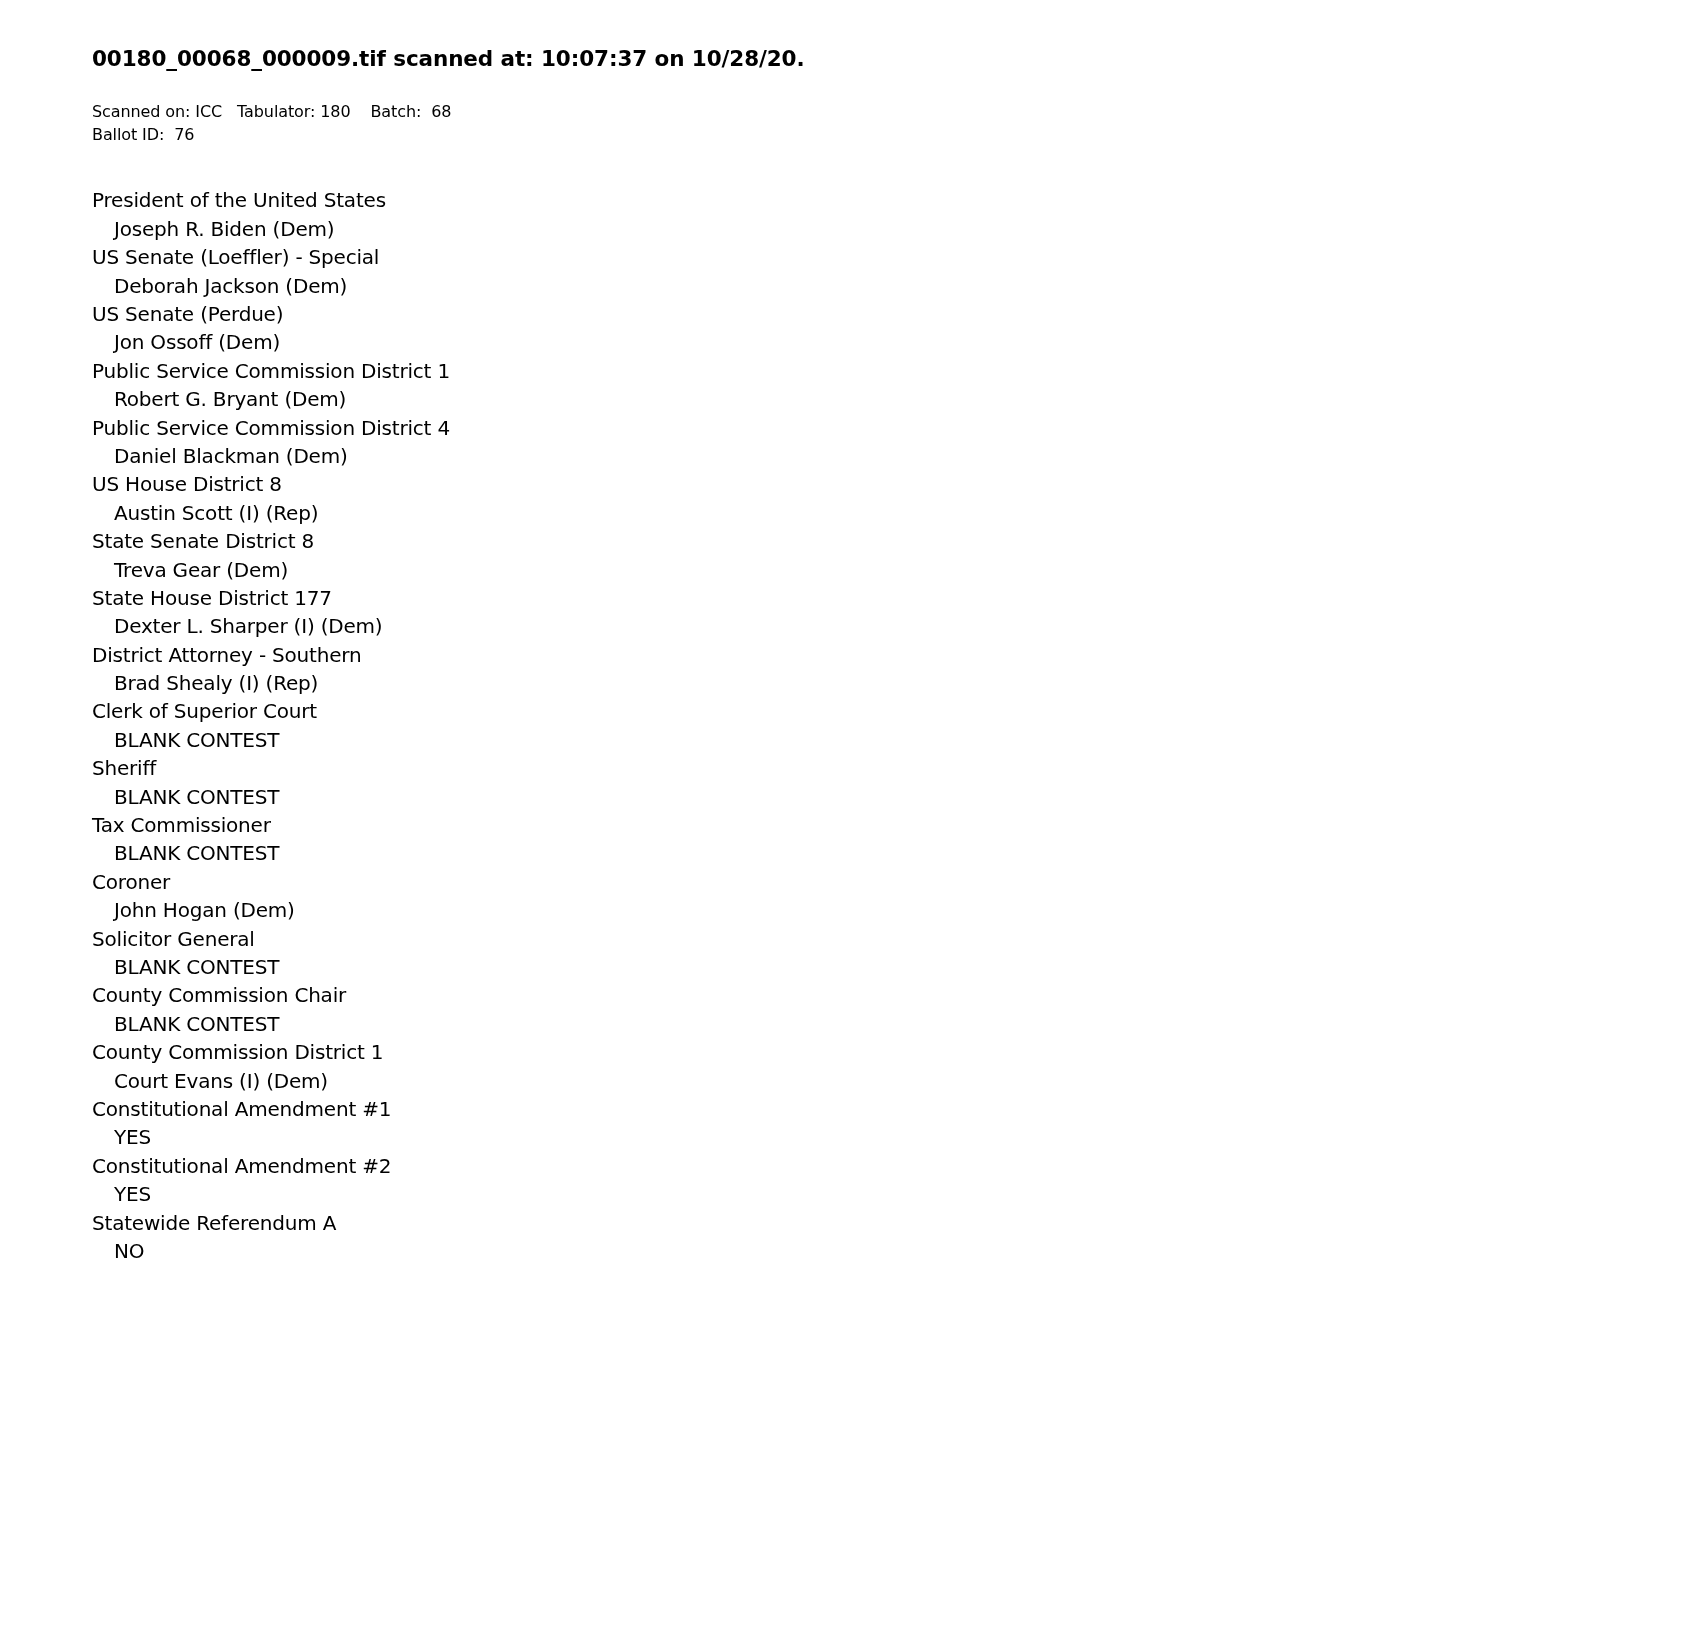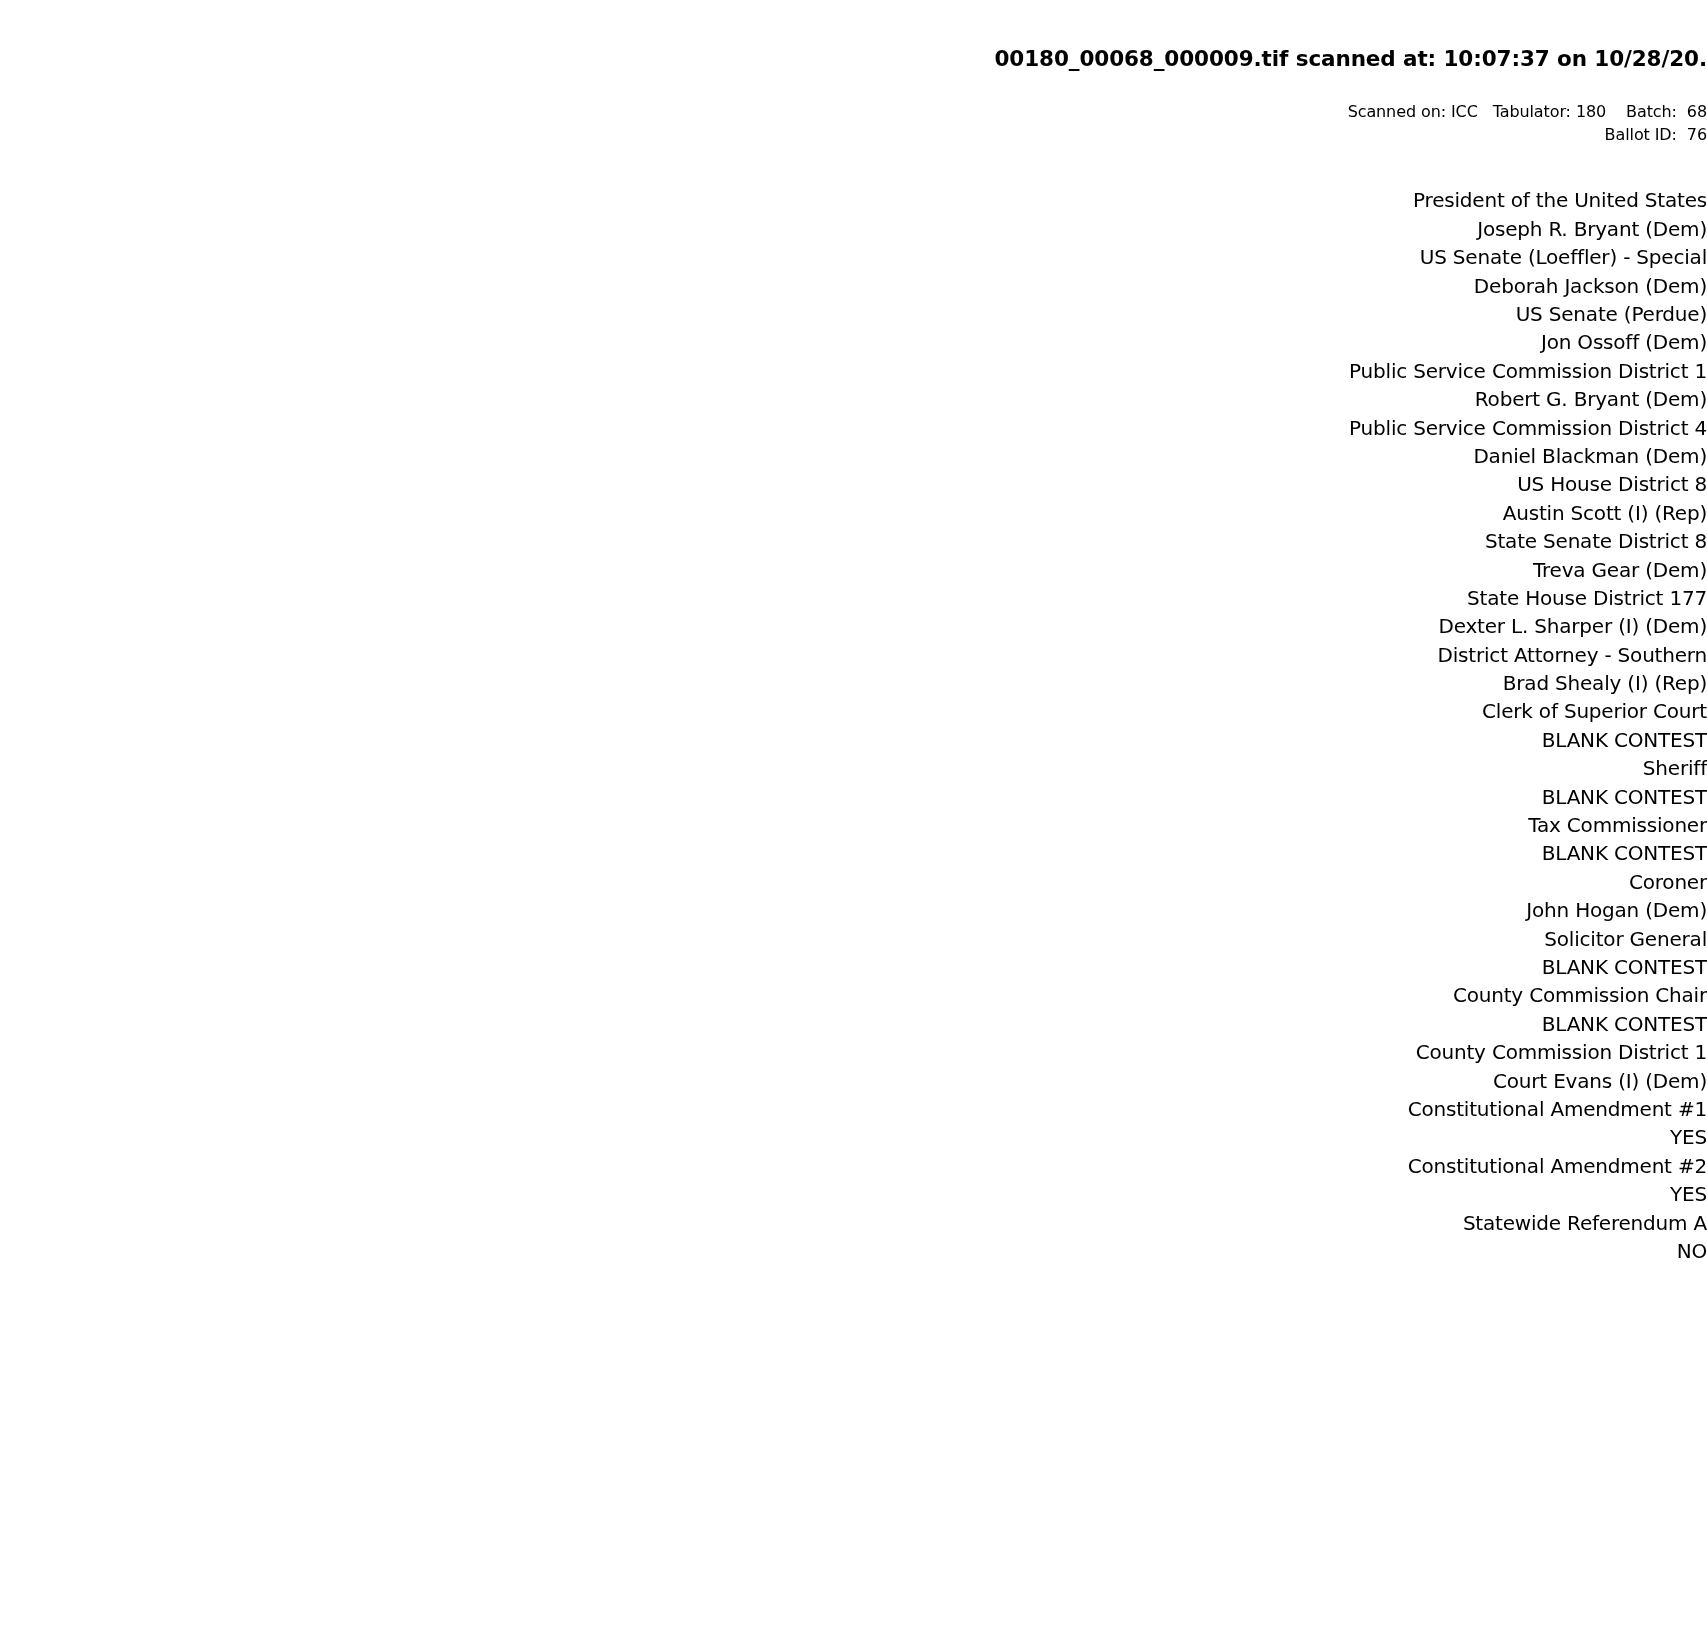--- a/index.html
+++ b/index.html
@@ -13,21 +13,20 @@
     font-family: "DejaVu Sans", sans-serif;
     color: #000000;
     overflow: hidden;
   }
   .page {
     position: relative;
     width: 1707px;
     height: 1648px;
     box-sizing: border-box;
     padding: 44px 0 0 92px;
-    text-align: right;
   }
   .scan-header {
     font-size: 21.5px;
     font-weight: 700;
     letter-spacing: -0.1px;
     line-height: 1.35;
     margin: 0 0 0 0;
   }
   .meta-block {
     margin-top: 28px;
@@ -63,21 +62,21 @@
 
   <div class="meta-block">
     <div class="meta-line">Scanned on: ICC   Tabulator: 180    Batch:  68</div>
     <div class="meta-line">Ballot ID:  76</div>
   </div>
 
   <div class="contest-list">
 
     <div class="contest">
       <div class="contest-title">President of the United States</div>
-      <div class="contest-selection">Joseph R. Bryant (Dem)</div>
+      <div class="contest-selection">Joseph R. Biden (Dem)</div>
     </div>
 
     <div class="contest">
       <div class="contest-title">US Senate (Loeffler) - Special</div>
       <div class="contest-selection">Deborah Jackson (Dem)</div>
     </div>
 
     <div class="contest">
       <div class="contest-title">US Senate (Perdue)</div>
       <div class="contest-selection">Jon Ossoff (Dem)</div>

